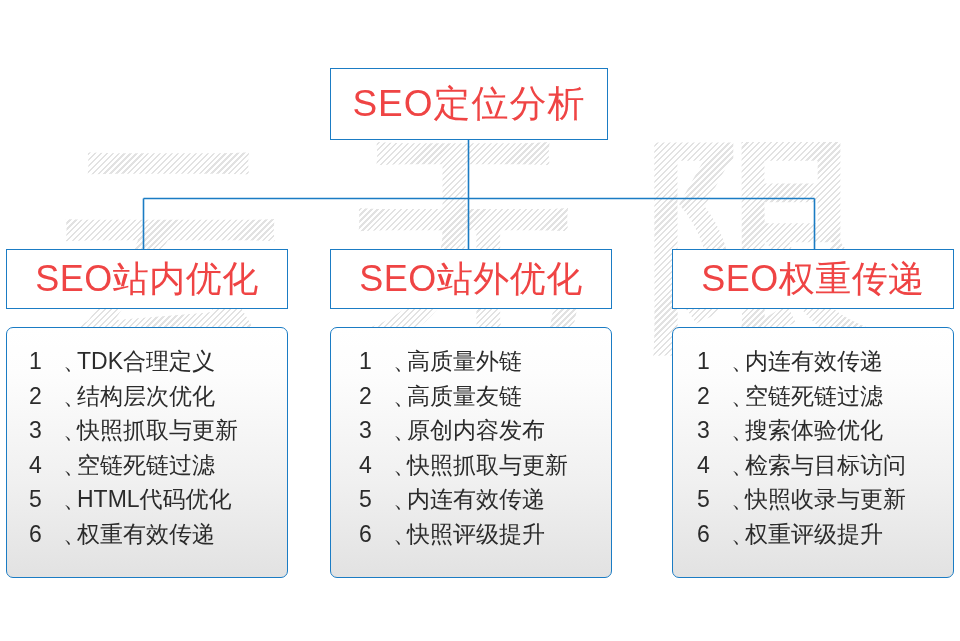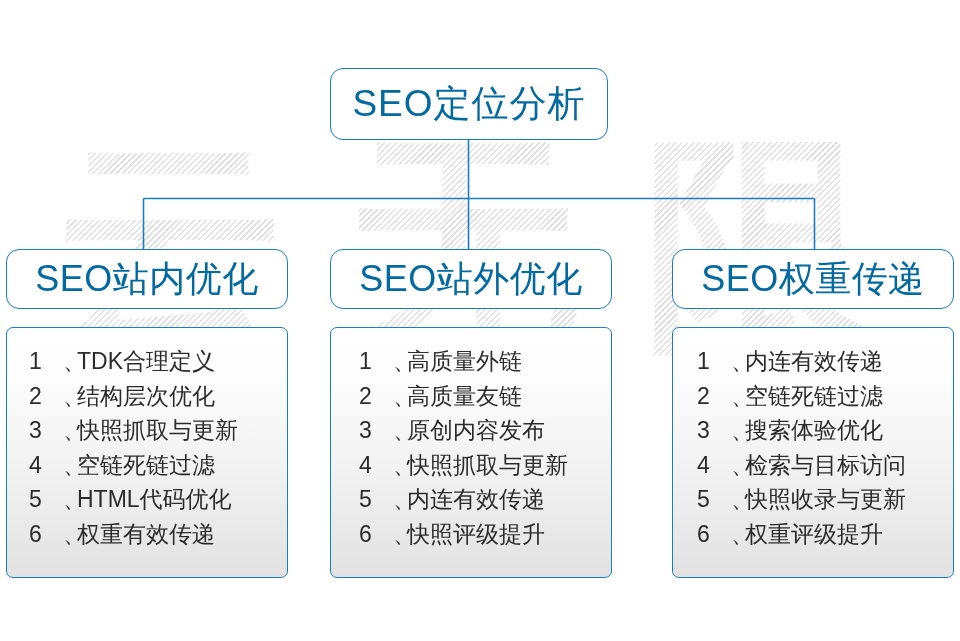--- a/index.html
+++ b/index.html
@@ -68,26 +68,26 @@
   
   .node {
     position: absolute;
     z-index: 2;
     box-sizing: border-box;
   }
   .node-head {
     position: absolute;
     box-sizing: border-box;
     border: 1.6px solid #1b7cc4;
-    border-radius: 13px;
+    border-radius: 0;
     background: #ffffff;
     display: flex;
     align-items: center;
     justify-content: center;
-    color: #0369a1;
+    color: #ef4444;
   }
   .node-body {
     position: absolute;
     box-sizing: border-box;
     border: 1.6px solid #1b7cc4;
     border-radius: 7px;
     background: linear-gradient(to bottom, #ffffff 0%, #fdfdfd 18%, #f0f0f0 62%, #e2e2e2 100%);
     overflow: hidden;
   }
 

